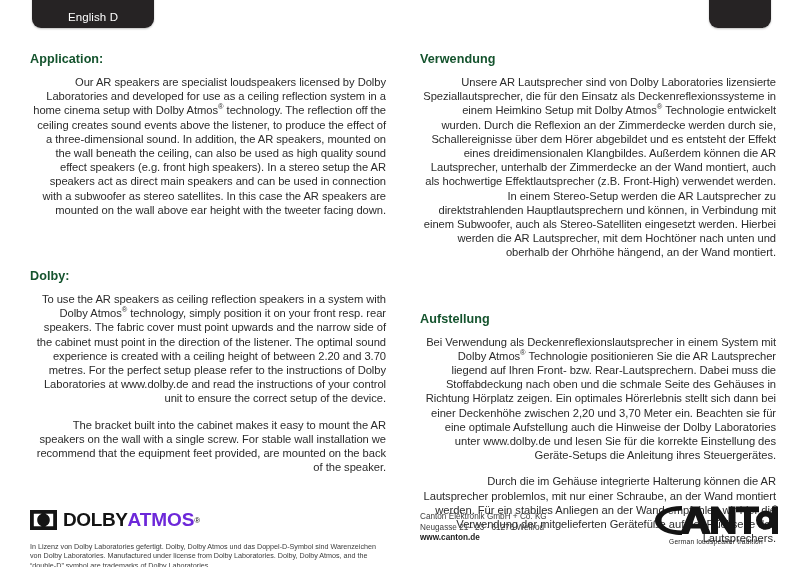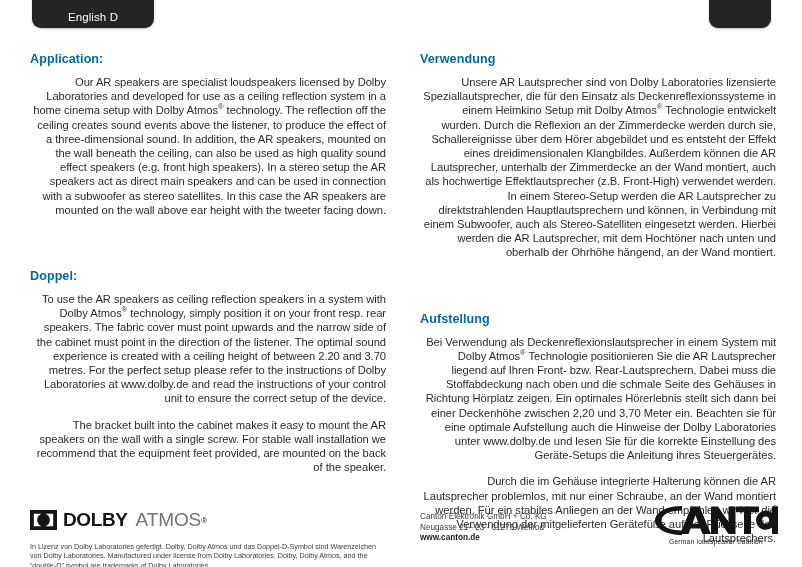--- a/index.html
+++ b/index.html
@@ -51,21 +51,21 @@
     width: 356px;
   }
   .col-en { left: 30px; }
   .col-de { left: 420px; }
 
   .section { margin-bottom: 0; }
 
   .heading {
     font-size: 12.6px;
     font-weight: bold;
-    color: #0369a1;
+    color: #14532d;
     letter-spacing: 0.05px;
     margin-bottom: 9px;
   }
 
   .para {
     font-size: 11.2px;
     line-height: 14.2px;
     color: #2b2b2b;
     text-align: right;
     letter-spacing: -0.05px;
@@ -105,25 +105,25 @@
     font-family: "Liberation Sans", sans-serif;
     font-size: 19px;
     font-weight: bold;
     color: #141414;
     letter-spacing: -0.4px;
     line-height: 20px;
   }
   .dolby-atmos {
     font-family: "Liberation Sans", sans-serif;
     font-size: 19px;
-    font-weight: normal;
-    color: #737373;
+    font-weight: bold;
+    color: #6d28d9;
     letter-spacing: -0.1px;
     line-height: 20px;
-    margin-left: 8px;
+    margin-left: 0;
   }
   .dolby-reg {
     font-size: 8px;
     vertical-align: super;
     color: #141414;
   }
 
   .dolby-legal {
     margin-top: 11px;
     font-size: 7.2px;
@@ -175,21 +175,21 @@
   <div class="col col-en">
 
     <div class="section">
       <div class="heading">Application:</div>
       <p class="para">Our AR speakers are specialist loudspeakers licensed by Dolby Laboratories and developed for use as a ceiling reflection system in a home cinema setup with Dolby Atmos<sup class="reg">®</sup> technology. The reflection off the ceiling creates sound events above the listener, to produce the effect of a three-dimensional sound. In addition, the AR speakers, mounted on the wall beneath the ceiling, can also be used as high quality sound effect speakers (e.g. front high speakers). In a stereo setup the AR speakers act as direct main speakers and can be used in connection with a subwoofer as stereo satellites. In this case the AR speakers are mounted on the wall above ear height with the tweeter facing down.</p>
     </div>
 
     <div class="gap-setup"></div>
 
     <div class="section">
-      <div class="heading">Doppel:</div>
+      <div class="heading">Dolby:</div>
       <p class="para">To use the AR speakers as ceiling reflection speakers in a system with Dolby Atmos<sup class="reg">®</sup> technology, simply position it on your front resp. rear speakers. The fabric cover must point upwards and the narrow side of the cabinet must point in the direction of the listener. The optimal sound experience is created with a ceiling height of between 2.20 and 3.70 metres. For the perfect setup please refer to the instructions of Dolby Laboratories at www.dolby.de and read the instructions of your control unit to ensure the correct setup of the device.</p>
       <p class="para">The bracket built into the cabinet makes it easy to mount the AR speakers on the wall with a single screw. For stable wall installation we recommend that the equipment feet provided, are mounted on the back of the speaker.</p>
     </div>
 
   </div>
 
   <div class="col col-de">
 
     <div class="section">
       <div class="heading">Verwendung</div>

